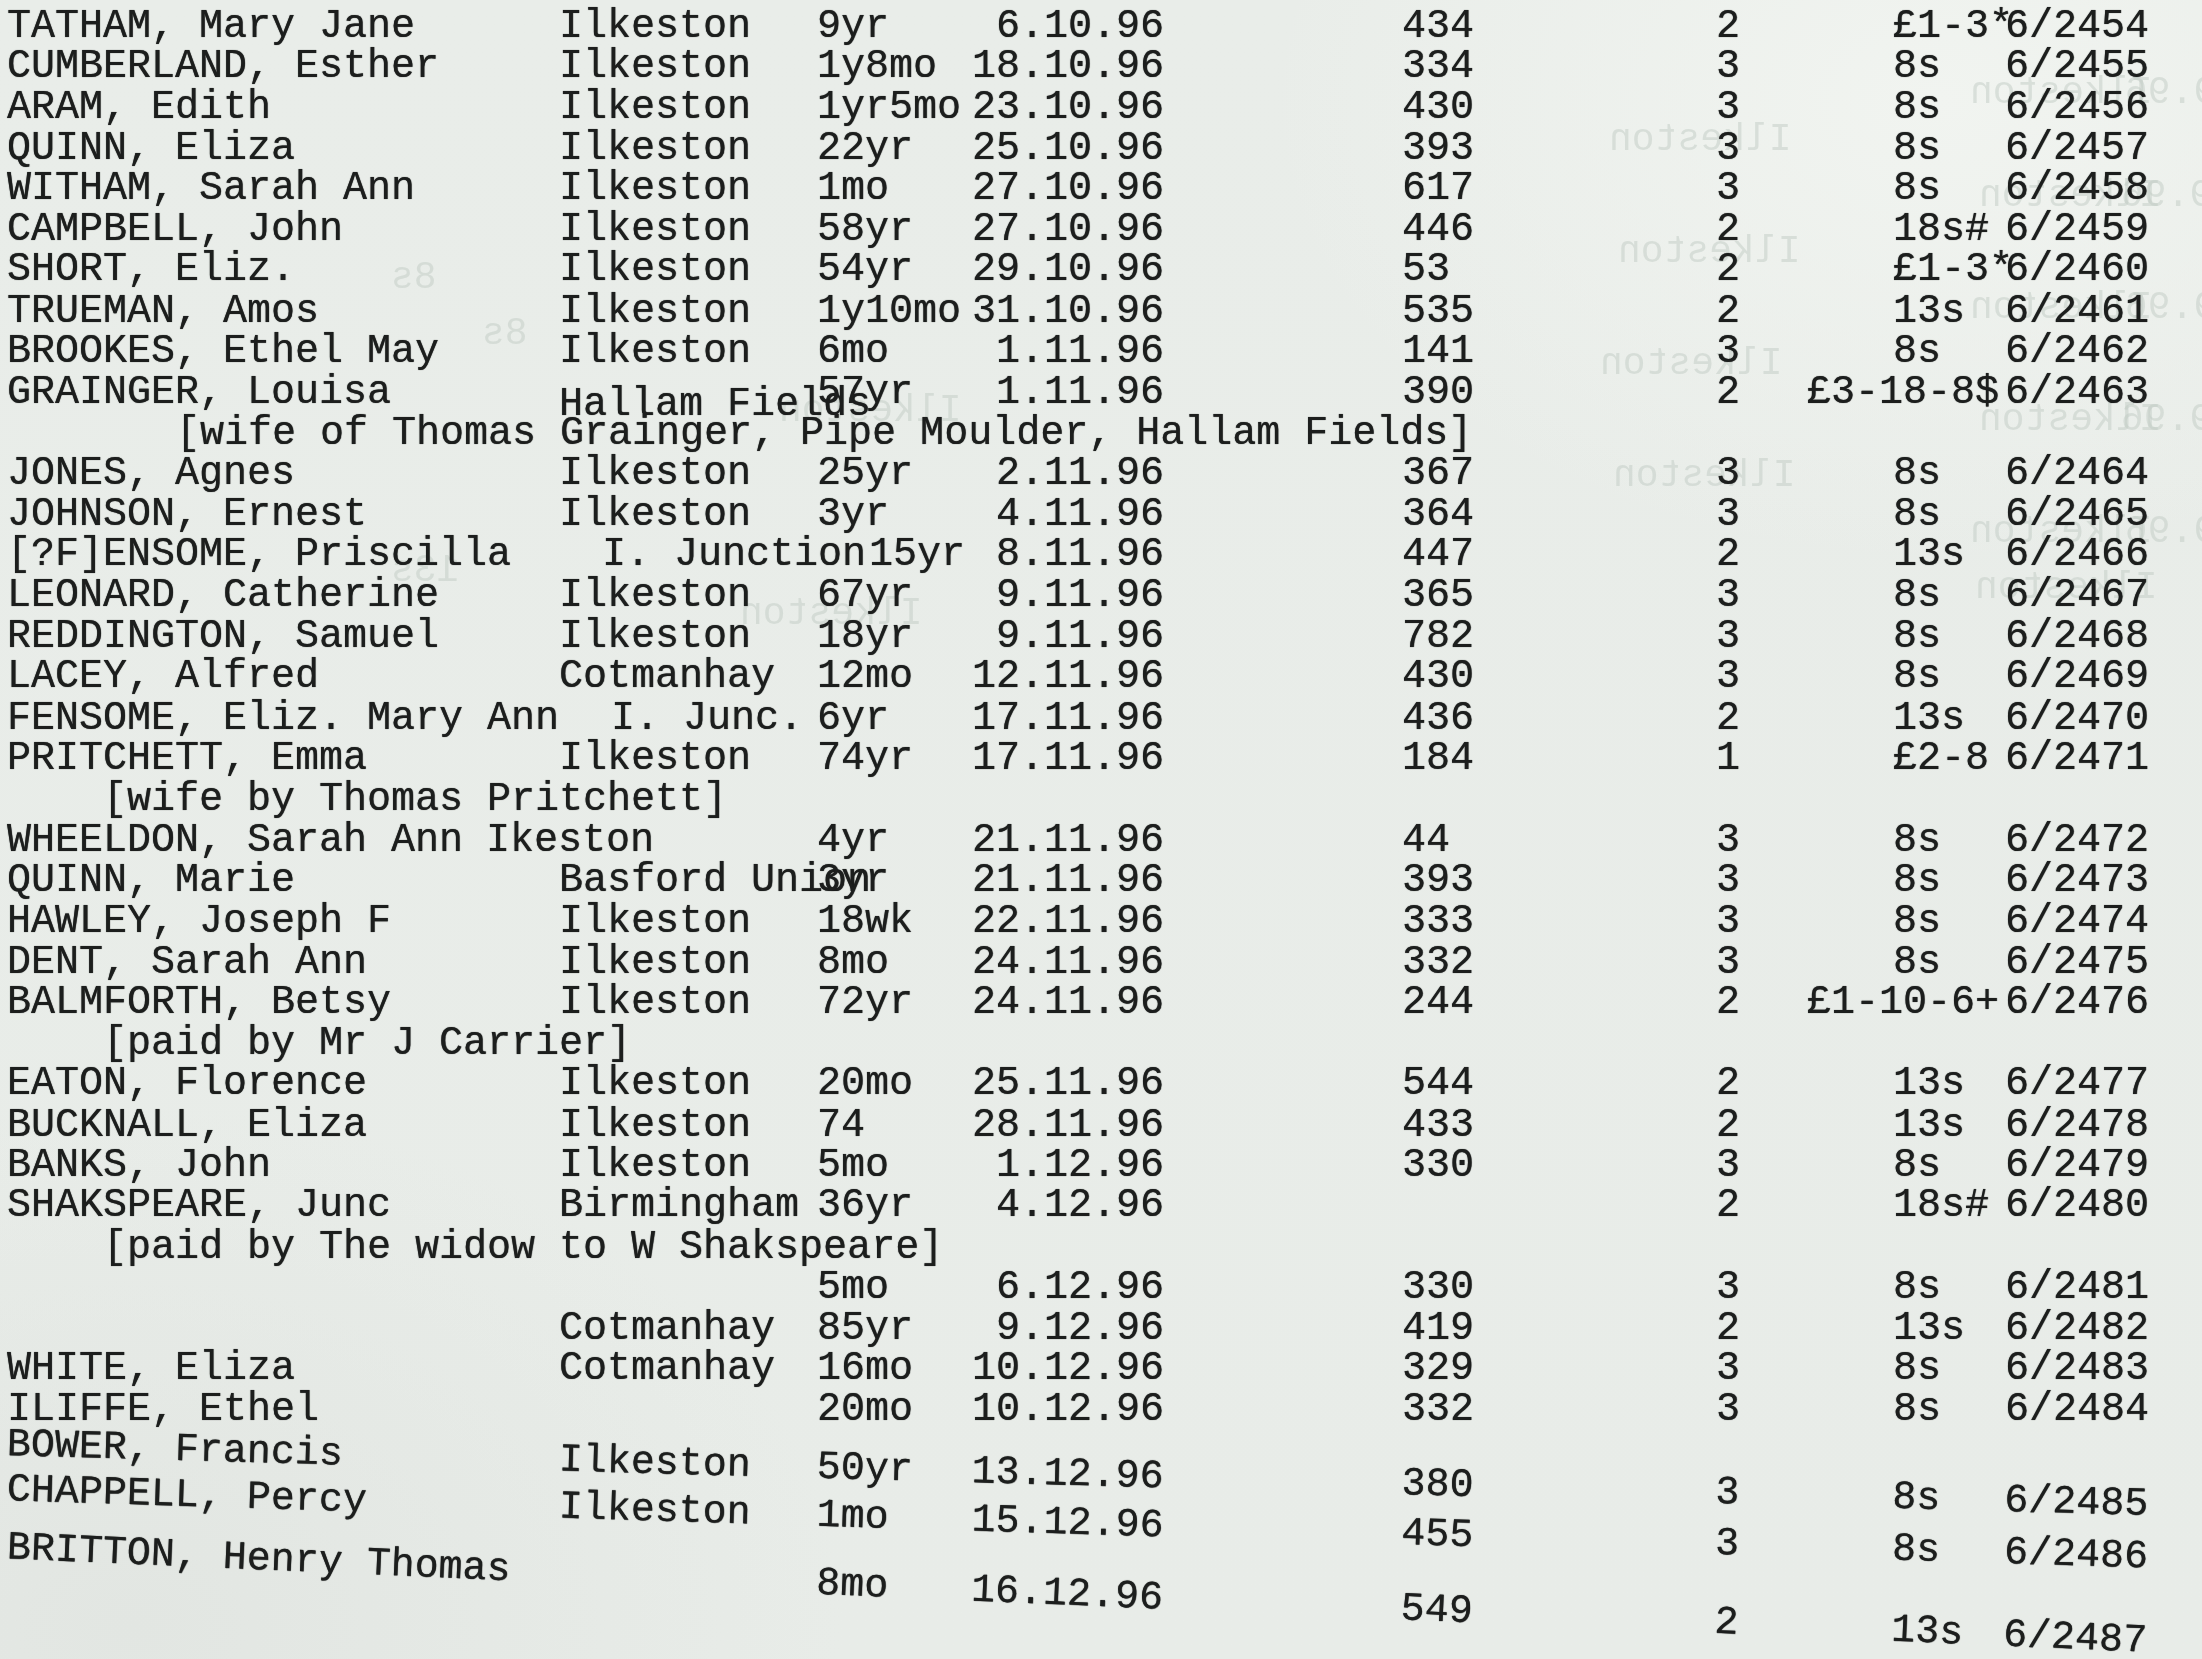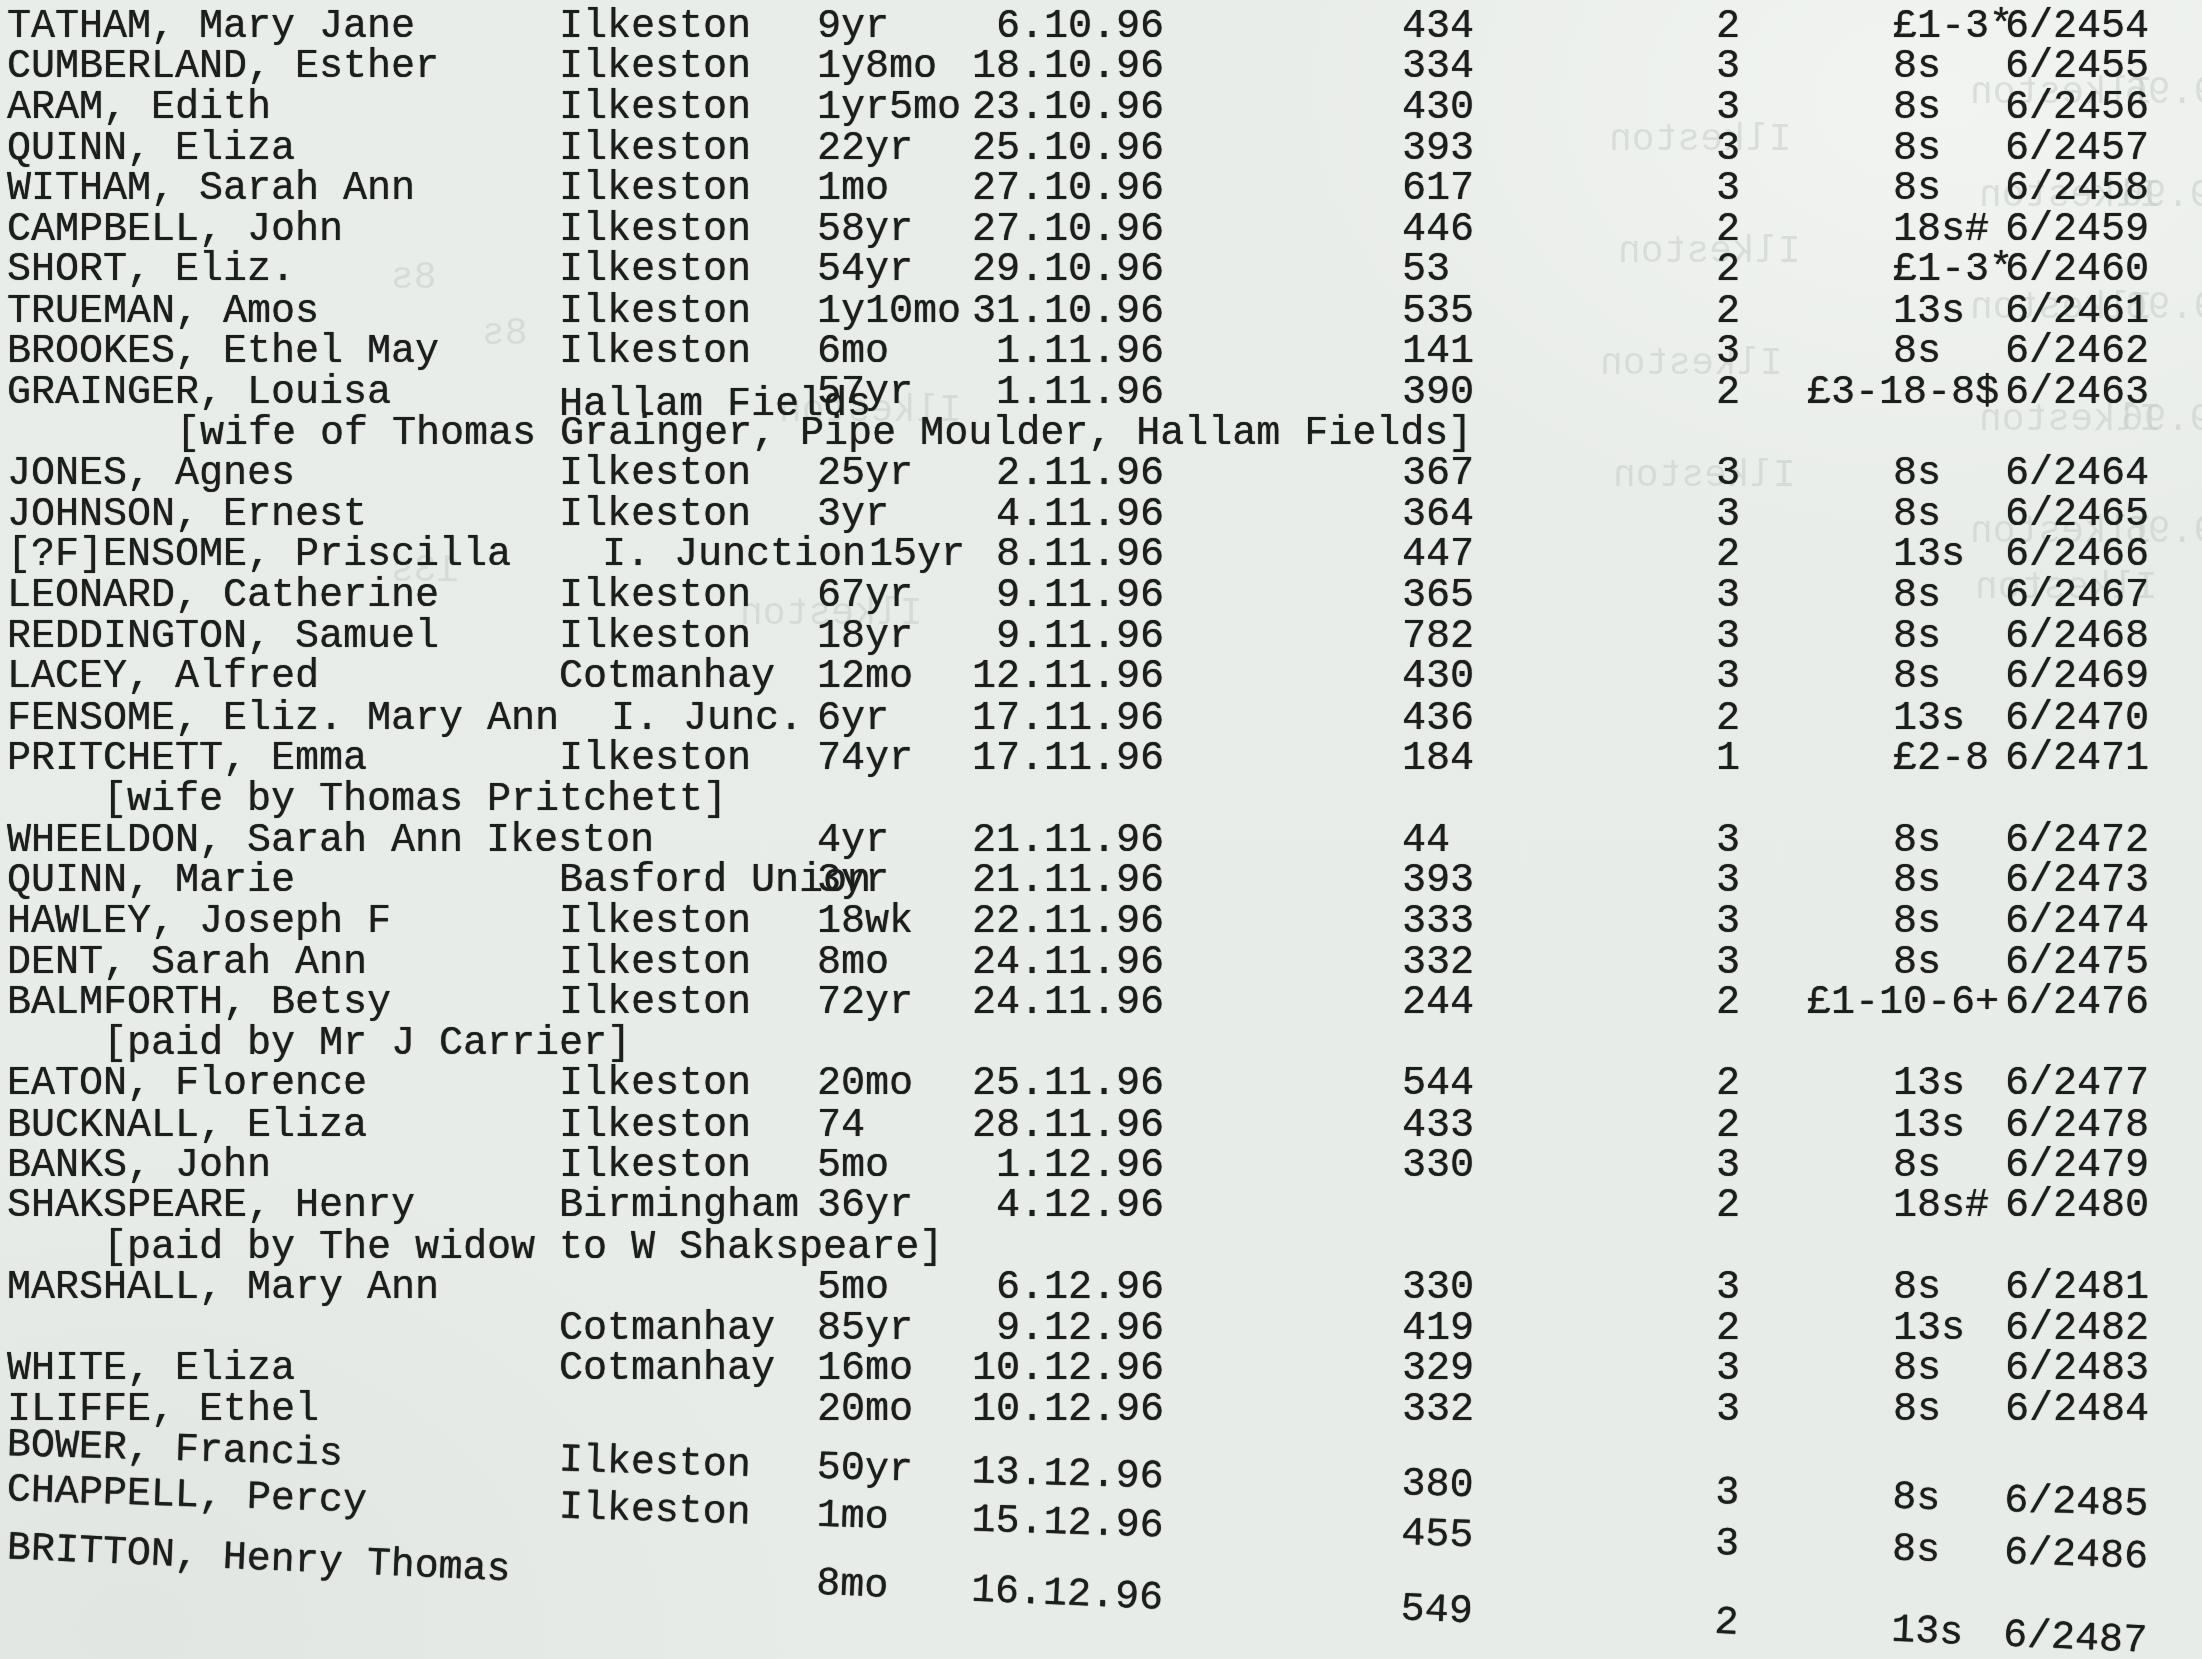--- a/index.html
+++ b/index.html
@@ -327,31 +327,30 @@
         <span class="cell" style="left: 6.9px;">BANKS, John</span>
         <span class="cell" style="left: 559px;">Ilkeston</span>
         <span class="cell" style="left: 817px;">5mo</span>
         <span class="cell" style="left: 972px;"> 1.12.96</span>
         <span class="cell" style="left: 1402px;">330</span>
         <span class="cell" style="left: 1716px;">3</span>
         <span class="cell" style="left: 1893px;">8s</span>
         <span class="cell" style="left: 2005px;">6/2479</span>
       </div>
       <div class="row" style="top: 1186px;">
-        <span class="cell" style="left: 6.9px;">SHAKSPEARE, Henry</span>
+        <span class="cell" style="left: 6.9px;">SHAKSPEARE, Junc</span>
         <span class="cell" style="left: 559px;">Birmingham</span>
         <span class="cell" style="left: 817px;">36yr</span>
         <span class="cell" style="left: 972px;"> 4.12.96</span>
         <span class="cell" style="left: 1716px;">2</span>
         <span class="cell" style="left: 1893px;">18s#</span>
         <span class="cell" style="left: 2005px;">6/2480</span>
       </div>
       <div class="note-line" style="top: 1228px; left: 103px;">[paid by The widow to W Shakspeare]</div>
       <div class="row" style="top: 1268px;">
-        <span class="cell" style="left: 6.9px;">MARSHALL, Mary Ann</span>
         <span class="cell" style="left: 817px;">5mo</span>
         <span class="cell" style="left: 972px;"> 6.12.96</span>
         <span class="cell" style="left: 1402px;">330</span>
         <span class="cell" style="left: 1716px;">3</span>
         <span class="cell" style="left: 1893px;">8s</span>
         <span class="cell" style="left: 2005px;">6/2481</span>
       </div>
       <div class="row" style="top: 1309px;">
         <span class="cell" style="left: 559px;">Cotmanhay</span>
         <span class="cell" style="left: 817px;">85yr</span>

